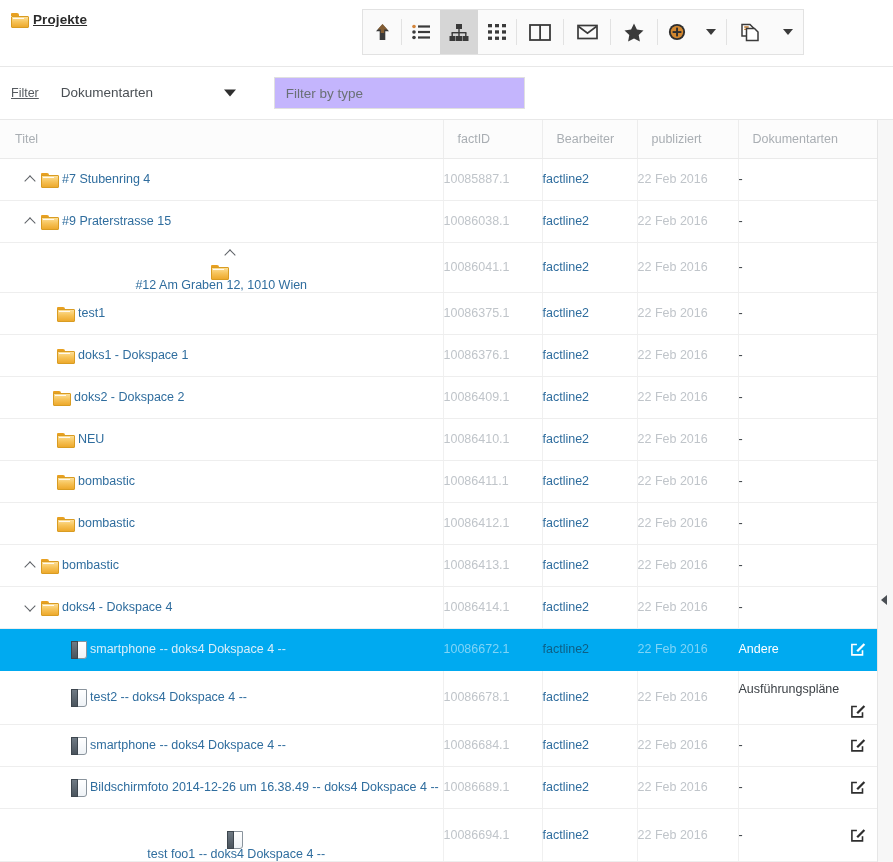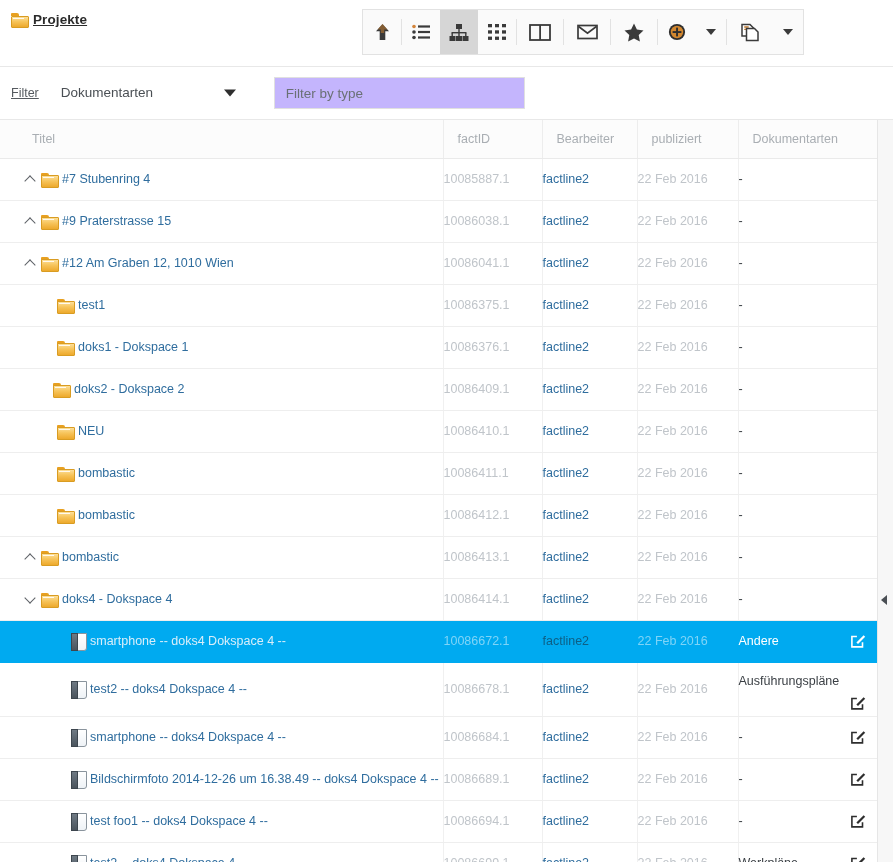--- a/index.html
+++ b/index.html
@@ -174,21 +174,21 @@
     font-size: 12.5px;
     font-weight: normal;
     color: #a9aeb3;
     text-align: left;
     background: #fcfcfc;
     border-bottom: 1px solid #eaeaea;
     border-right: 1px solid #ededed;
     padding: 0 0 0 14px;
     vertical-align: middle;
   }
-  table.grid th.c-title { padding-left: 32px; }
+  table.grid th.c-title { padding-left: 15px; }
   table.grid th:last-child { border-right: 1px solid #ededed; }
 
   col.c-title  { width: 443px; }
   col.c-fact   { width: 99px; }
   col.c-bear   { width: 95px; }
   col.c-pub    { width: 101px; }
   col.c-dok    { width: 139px; }
 
   table.grid td {
     border-bottom: 1px solid #eeeeee;
@@ -486,21 +486,21 @@
               <span class="node-label">#9 Praterstrasse 15</span>
             </div>
           </td>
           <td class="c-fact-cell">10086038.1</td>
           <td class="c-bear-cell">factline2</td>
           <td class="c-pub-cell">22 Feb 2016</td>
           <td class="c-dok-cell"><span>-</span></td>
         </tr>
         <tr>
           <td class="c-title-cell">
-            <div class="title-cell-inner" style="padding-left: 0px;">
+            <div class="title-cell-inner" style="padding-left: 0px; flex-direction: column;">
               <span class="chev-slot">
                 <span class="chev"></span>
               </span>
               <span class="node-icon">
                 <span class="folder">
                   <i class="tab-line"></i>
                 </span>
               </span>
               <span class="node-label">#12 Am Graben 12, 1010 Wien</span>
             </div>
@@ -717,21 +717,21 @@
           <td class="c-fact-cell">10086689.1</td>
           <td class="c-bear-cell">factline2</td>
           <td class="c-pub-cell">22 Feb 2016</td>
           <td class="c-dok-cell"><span>-</span><span class="edit-icon"><svg width="15" height="14" viewBox="0 0 15 14">
                 <path d="M11.5 8.3 v4.6 h-10.6 v-10.4 h5" fill="none" stroke="#2e2e2e" stroke-width="1.6"></path>
                 <path d="M5.4 8.4 L12.6 1.2 L14.2 2.8 L7 10 Z" fill="#2e2e2e"></path>
               </svg></span></td>
         </tr>
         <tr>
           <td class="c-title-cell">
-            <div class="title-cell-inner" style="padding-left: 30px;">
+            <div class="title-cell-inner" style="padding-left: 30px; flex-direction: column;">
               <span class="chev-slot"></span>
               <span class="node-icon">
                 <span class="doc"></span>
               </span>
               <span class="node-label">test foo1 -- doks4 Dokspace 4 --</span>
             </div>
           </td>
           <td class="c-fact-cell">10086694.1</td>
           <td class="c-bear-cell">factline2</td>
           <td class="c-pub-cell">22 Feb 2016</td>

